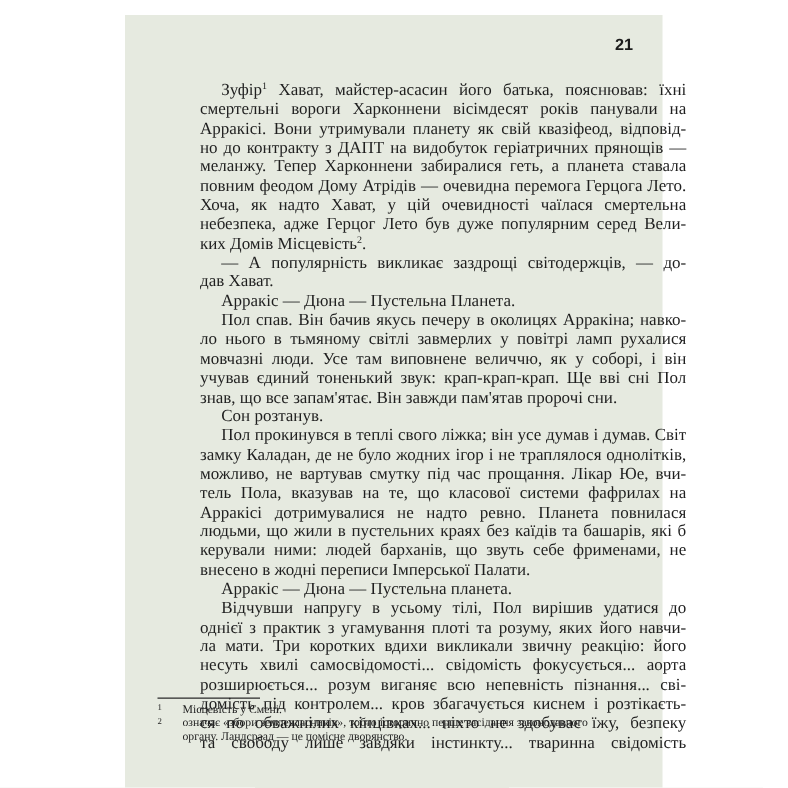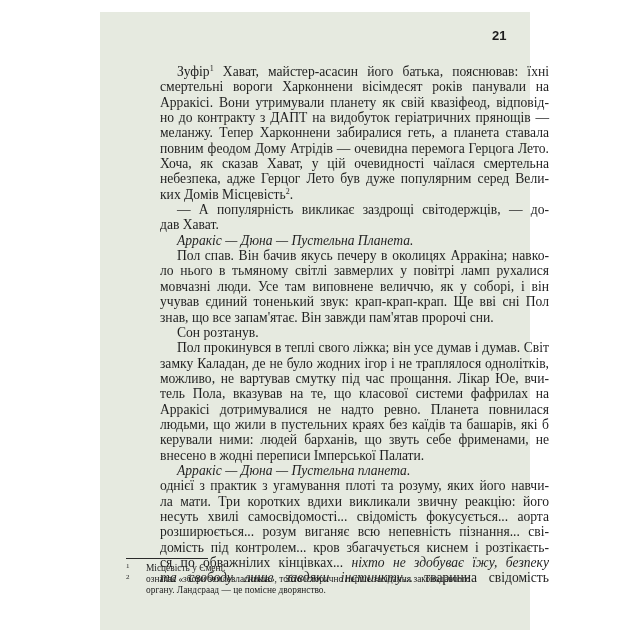--- a/index.html
+++ b/index.html
@@ -17,21 +17,21 @@
     position: absolute; left: 26px; top: 52px; width: 389px;
     font-family: "Liberation Serif", serif; font-size: 13.6px;
     line-height: 15.35px; color: #1f1f1f; margin-left: 34px;
   }
   .line {
     display: block; white-space: nowrap; text-align: justify;
     text-align-last: justify; height: 15.35px; overflow: visible;
   }
   .line.last { text-align-last: left; }
   .line.indent { padding-left: 17px; }
-  .it { font-style: italic; }
+  .it { }
   sup { font-size: 8px; line-height: 0; vertical-align: 5px; }
   .separator {
     position: absolute; left: 26px; top: 546px; width: 82px; height: 0;
     border-top: 1px solid #2a2a2a;
   }
   .footnotes {
     position: absolute; left: 26px; top: 551px; width: 345px;
     font-family: "Liberation Serif", serif; font-size: 9.4px;
     line-height: 11.2px; color: #222;
   }
@@ -45,41 +45,42 @@
 <div class="page">
   <div class="page-number">21</div>
 
   <div class="body-text">
     <span class="line indent"><span>Зуфір</span><sup>1</sup><span> Хават, майстер-асасин його батька, пояснював: їхні</span></span>
     <span class="line">смертельні вороги Харконнени вісімдесят років панували на</span>
     <span class="line">Арракісі. Вони утримували планету як свій квазіфеод, відповід-</span>
     <span class="line">но до контракту з ДАПТ на видобуток геріатричних прянощів —</span>
     <span class="line">меланжу. Тепер Харконнени забиралися геть, а планета ставала</span>
     <span class="line">повним феодом Дому Атрідів — очевидна перемога Герцога Лето.</span>
-    <span class="line">Хоча, як сказав Хават, у цій очевидності чаїлася смертельна</span>
+    <span class="line">Хоча, як надто Хават, у цій очевидності чаїлася смертельна</span>
     <span class="line">небезпека, адже Герцог Лето був дуже популярним серед Вели-</span>
     <span class="line last"><span>ких Домів Місцевість</span><sup>2</sup><span>.</span></span>
     <span class="line indent">— А популярність викликає заздрощі світодержців, — до-</span>
     <span class="line last">дав Хават.</span>
     <span class="line indent last it">Арракіс — Дюна — Пустельна Планета.</span>
     <span class="line indent">Пол спав. Він бачив якусь печеру в околицях Арракіна; навко-</span>
     <span class="line">ло нього в тьмяному світлі завмерлих у повітрі ламп рухалися</span>
     <span class="line">мовчазні люди. Усе там виповнене величчю, як у соборі, і він</span>
     <span class="line">учував єдиний тоненький звук: крап-крап-крап. Ще вві сні Пол</span>
     <span class="line last">знав, що все запам'ятає. Він завжди пам'ятав пророчі сни.</span>
     <span class="line indent last">Сон розтанув.</span>
     <span class="line indent">Пол прокинувся в теплі свого ліжка; він усе думав і думав. Світ</span>
     <span class="line">замку Каладан, де не було жодних ігор і не траплялося однолітків,</span>
     <span class="line">можливо, не вартував смутку під час прощання. Лікар Юе, вчи-</span>
     <span class="line">тель Пола, вказував на те, що класової системи фафрилах на</span>
     <span class="line">Арракісі дотримувалися не надто ревно. Планета повнилася</span>
     <span class="line">людьми, що жили в пустельних краях без каїдів та башарів, які б</span>
     <span class="line">керували ними: людей барханів, що звуть себе фрименами, не</span>
     <span class="line last">внесено в жодні переписи Імперської Палати.</span>
     <span class="line indent last it">Арракіс — Дюна — Пустельна планета.</span>
+    <span class="line indent">Відчувши напругу в усьому тілі, Пол вирішив удатися до</span>
     <span class="line">однієї з практик з угамування плоті та розуму, яких його навчи-</span>
     <span class="line">ла мати. Три коротких вдихи викликали звичну реакцію: його</span>
     <span class="line">несуть хвилі самосвідомості... свідомість фокусується... аорта</span>
     <span class="line">розширюється... розум виганяє всю непевність пізнання... сві-</span>
     <span class="line">домість під контролем... кров збагачується киснем і розтікаєть-</span>
     <span class="line"><span>ся по обважнілих кінцівках... </span><span class="it">ніхто не здобуває їжу, безпеку</span></span>
     <span class="line"><span class="it">та свободу лише завдяки інстинкту</span><span>... тваринна свідомість</span></span>
   </div>
 
   <div class="separator"></div>

